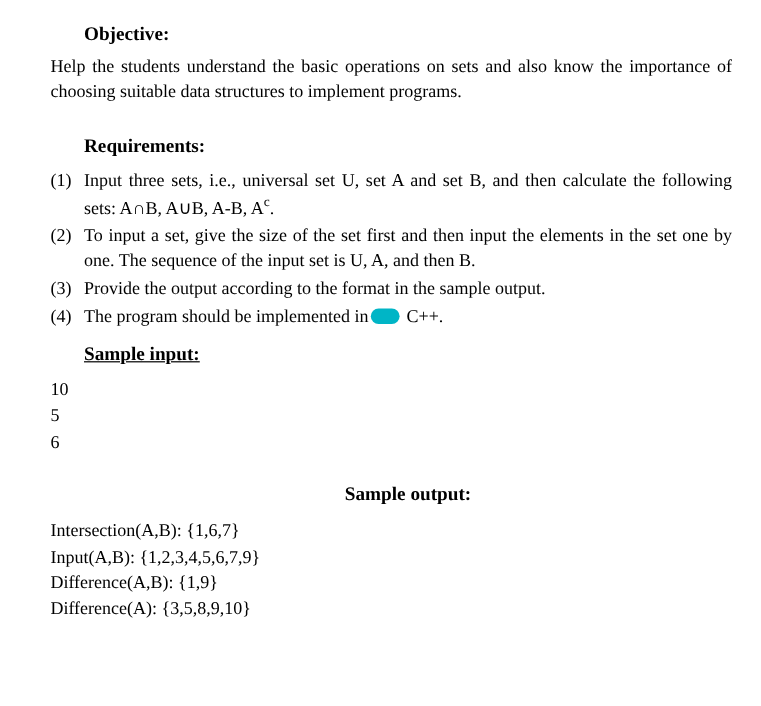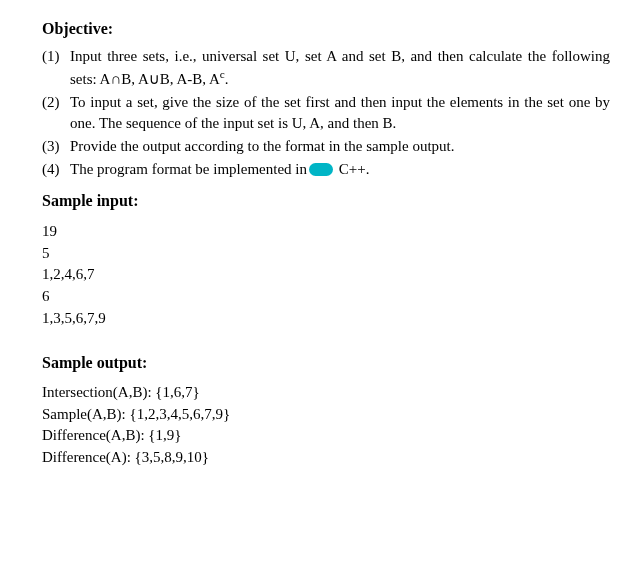--- a/index.html
+++ b/index.html
@@ -14,24 +14,25 @@
   .page {
     box-sizing: border-box;
     width: 634px;
     padding: 14px 24px 24px 42px;
   }
   .heading {
     font-weight: bold;
     font-size: 16px;
     margin-top: 4px;
     margin-bottom: 6px;
+    margin-left: 28px;
   }
   .heading.req { margin-top: 24px; }
-  .heading.si  { margin-top: 10px; margin-bottom: 8px; }
-  .heading.so  { margin-top: 22px; margin-bottom: 8px; }
+  .heading.si  { margin-top: 10px; margin-bottom: 8px; text-decoration: underline; }
+  .heading.so  { margin-top: 22px; margin-bottom: 8px; text-align: center; }
   .objective-body {
     text-align: justify;
     text-justify: inter-word;
     margin-bottom: 4px;
   }
   .req-list {
     list-style: none;
     padding: 0;
     margin: 0 0 6px 0;
   }
@@ -62,21 +63,23 @@
   }
   .io-line { white-space: pre; }
   sup { font-size: 0.75em; }
 </style>
 </head>
 <body>
 
 <div class="page">
 
   <div class="heading">Objective:</div>
+  <div class="objective-body">Help the students understand the basic operations on sets and also know the importance of choosing suitable data structures to implement programs.</div>
 
+  <div class="heading req">Requirements:</div>
   <ul class="req-list">
 
     <li class="req-item">
       <span class="num">(1)</span>
       <span class="txt">
         <span>Input three sets, i.e., universal set U, set A and set B, and then calculate the following sets: A</span><span>∩</span><span>B, A</span><span>∪</span><span>B, A-B, A</span><sup>c</sup><span>.</span>
       </span>
     </li>
 
     <li class="req-item">
@@ -85,36 +88,34 @@
     </li>
 
     <li class="req-item">
       <span class="num">(3)</span>
       <span class="txt">Provide the output according to the format in the sample output.</span>
     </li>
 
     <li class="req-item">
       <span class="num">(4)</span>
       <span class="txt">
-        <span>The program format be implemented in</span><span class="highlight"></span><span> C++.</span>
+        <span>The program should be implemented in</span><span class="highlight"></span><span> C++.</span>
       </span>
     </li>
 
   </ul>
 
   <div class="heading si">Sample input:</div>
   <div class="io-block">
-    <div class="io-line">19</div>
+    <div class="io-line">10</div>
     <div class="io-line">5</div>
-    <div class="io-line">1,2,4,6,7</div>
     <div class="io-line">6</div>
-    <div class="io-line">1,3,5,6,7,9</div>
   </div>
 
   <div class="heading so">Sample output:</div>
   <div class="io-block">
     <div class="io-line">Intersection(A,B): {1,6,7}</div>
-    <div class="io-line">Sample(A,B): {1,2,3,4,5,6,7,9}</div>
+    <div class="io-line">Input(A,B): {1,2,3,4,5,6,7,9}</div>
     <div class="io-line">Difference(A,B): {1,9}</div>
     <div class="io-line">Difference(A): {3,5,8,9,10}</div>
   </div>
 
 </div>
 
 </body></html>

